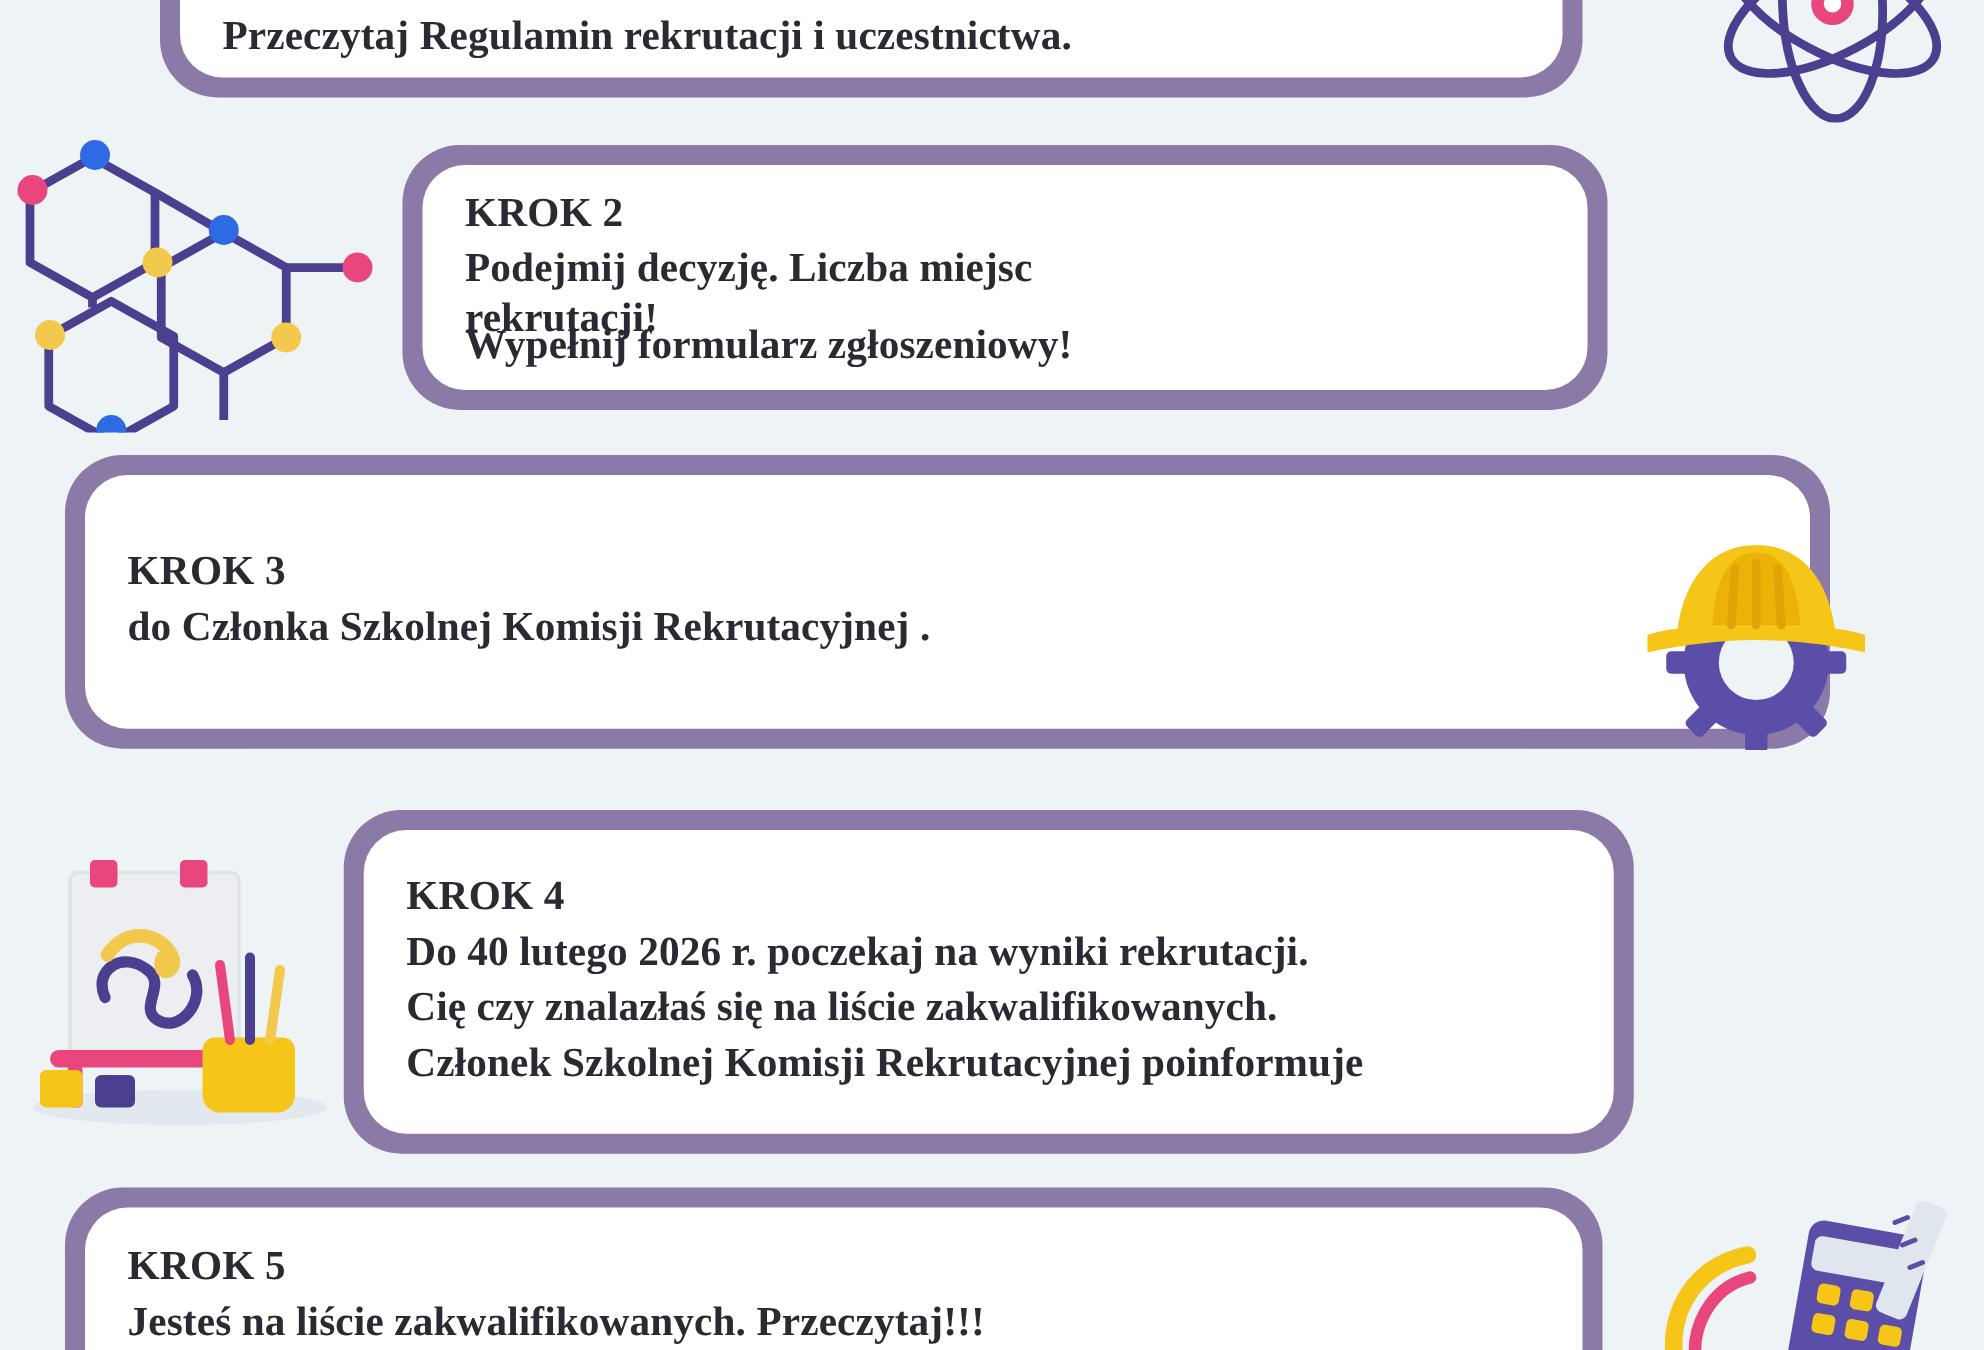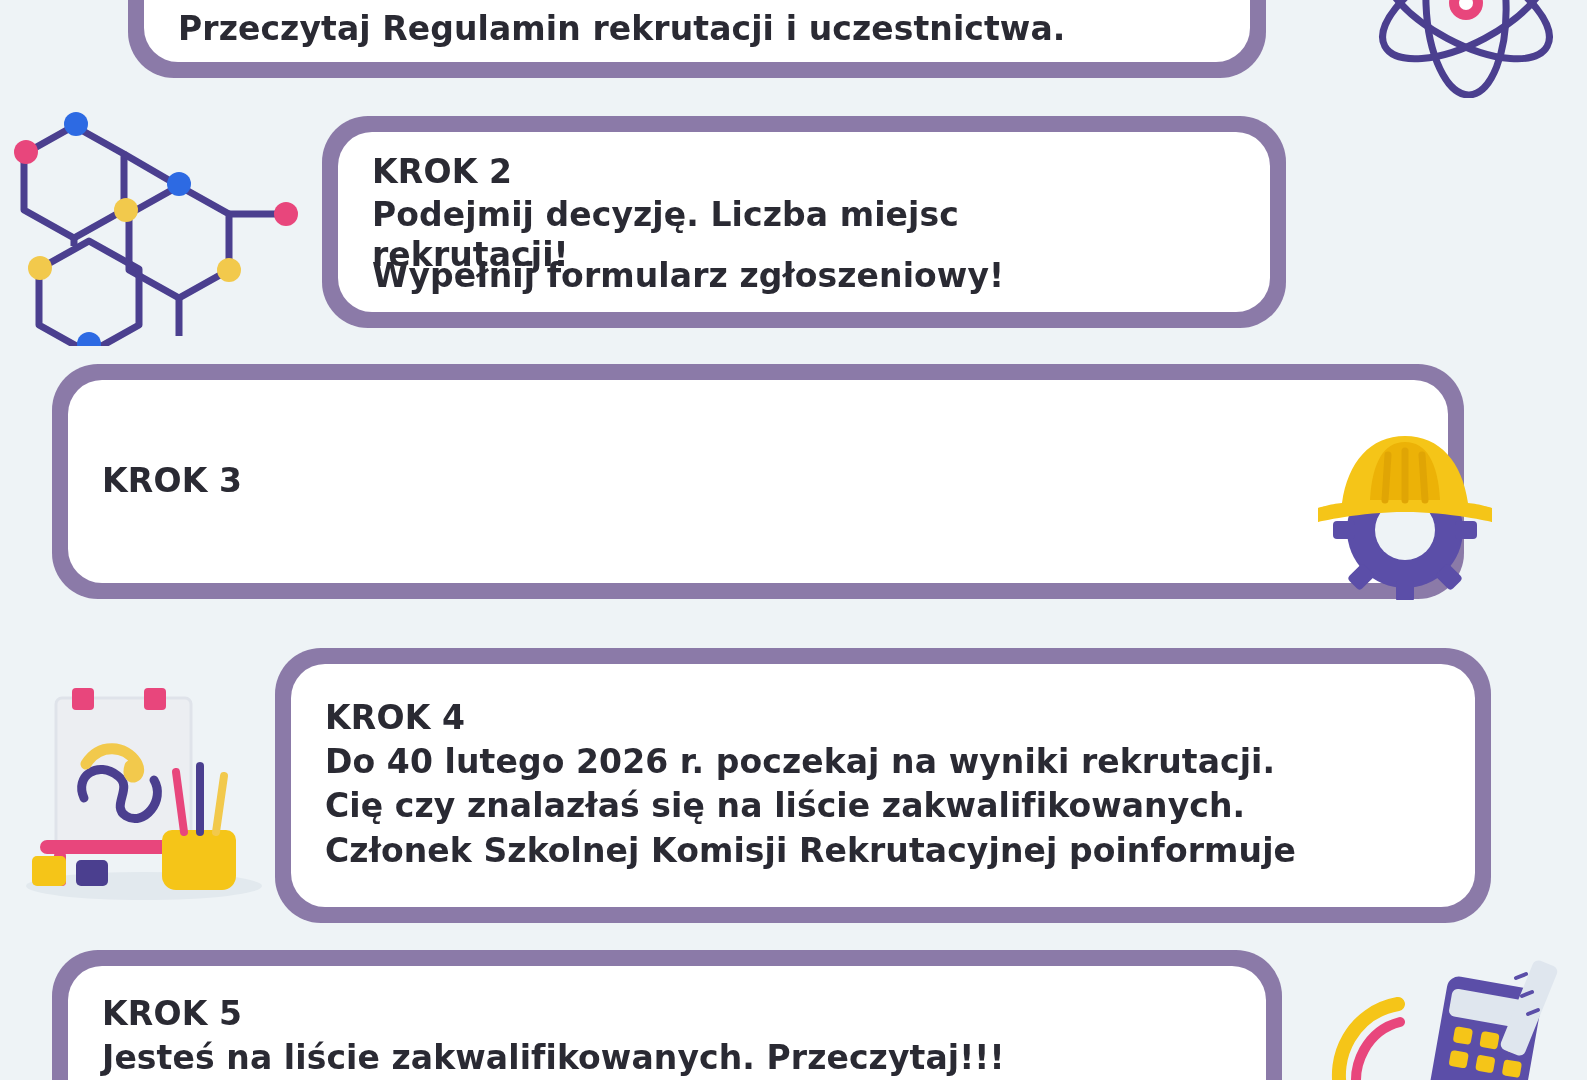--- a/index.html
+++ b/index.html
@@ -12,20 +12,21 @@
     background: #eef3f6;
     font-family: "DejaVu Sans", "Liberation Sans", sans-serif;
     overflow: hidden;
     position: relative;
   }
 
   .page {
     position: relative;
     width: 1587px;
     height: 1080px;
+    font-family: Liberation Serif, serif;
   }
 
   
   .step {
     position: absolute;
     background: #8b7aa8;
     border-radius: 46px;
     box-sizing: border-box;
     padding: 16px;
   }
@@ -58,21 +59,21 @@
 
   
   #step1 { left: 128px; top: -118px; width: 1138px; height: 196px; }
   #step1 .step-inner { justify-content: flex-end; padding-bottom: 10px; }
 
   #step2 { left: 322px; top: 116px; width: 964px; height: 212px; }
   #step2 .step-inner { padding-top: 26px; }
 
   #step3 { left: 52px; top: 364px; width: 1412px; height: 235px; }
 
-  #step4 { left: 275px; top: 648px; width: 1216px; height: 275px; }
+  #step4 { left: 275px; top: 648px; width: 1032px; height: 275px; }
 
   #step5 { left: 52px; top: 950px; width: 1230px; height: 190px; }
   #step5 .step-inner { padding-top: 26px; justify-content: flex-start; }
 
   
   .stack-wrap { position: relative; }
   .stack-a { position: relative; z-index: 2; }
   .stack-b { position: absolute; left: 0; top: 40px; z-index: 1; }
 
   
@@ -113,20 +114,21 @@
         <div class="step-line stack-a">Podejmij decyzję. Liczba miejsc</div>
         <div class="step-line stack-b">rekrutacji!</div>
         <div class="step-line stack-a" style="margin-top:16px">Wypełnij formularz zgłoszeniowy!</div>
       </div>
     </div>
   </div>
 
   <div class="step" id="step3">
     <div class="step-inner">
       <div class="step-title">KROK 3</div>
+      <div class="step-line">do Członka Szkolnej Komisji Rekrutacyjnej .</div>
     </div>
   </div>
 
   <div class="step" id="step4">
     <div class="step-inner">
       <div class="step-title">KROK 4</div>
       <div class="step-line">Do 40 lutego 2026 r. poczekaj na wyniki rekrutacji.</div>
       <div class="step-line">Cię czy znalazłaś się na liście zakwalifikowanych.</div>
       <div class="step-line">Członek Szkolnej Komisji Rekrutacyjnej poinformuje</div>
     </div>

